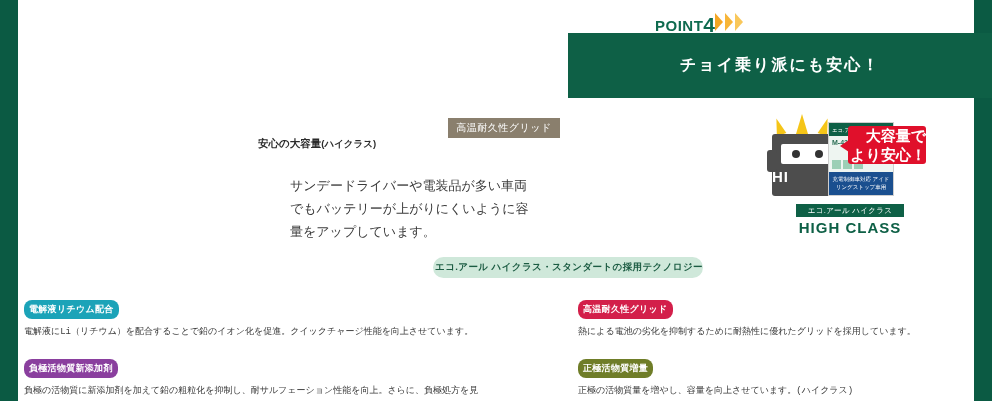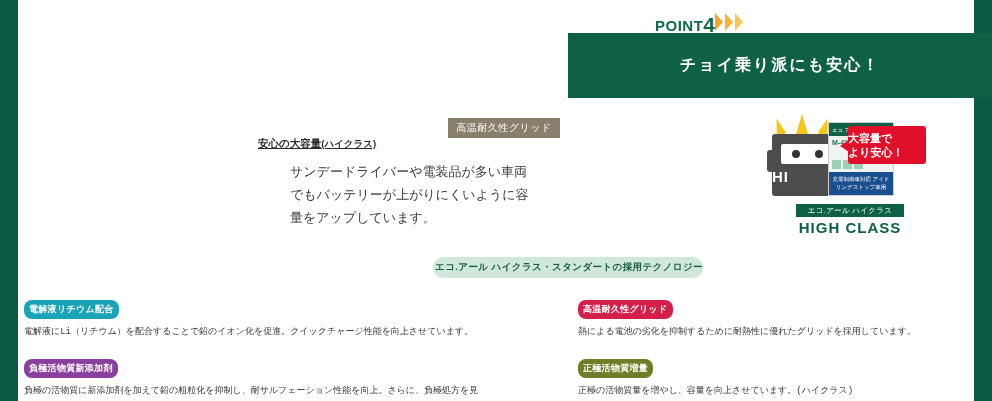--- a/index.html
+++ b/index.html
@@ -110,22 +110,21 @@
   .capacity-block {
     position: absolute;
     left: 258px;
     top: 137px;
     width: 275px;
   }
   .capacity-title {
     font-size: 10.5px;
     font-weight: bold;
     color: #2b2b2b;
-    margin-bottom: 10px;
-    text-decoration: underline;
+    margin-bottom: 24px;
   }
   .capacity-title .small {
     font-weight: bold;
     font-size: 9.5px;
   }
   .capacity-body {
     font-size: 13px;
     line-height: 1.75;
     color: #3a3a3a;
     margin-left: 32px;
@@ -292,25 +291,25 @@
   }
   .bubble-red {
     position: absolute;
     right: 0px;
     top: 8px;
     width: 78px;
     height: 38px;
     background: #e0102b;
     border-radius: 3px;
     color: #ffffff;
-    font-size: 11px;
+    font-size: 15px;
     font-weight: bold;
     display: flex;
     flex-direction: column;
-    align-items: flex-start;
+    align-items: flex-end;
     justify-content: center;
     line-height: 1.3;
   }
   .bubble-red:after {
     content: "";
     position: absolute;
     left: -8px;
     top: 14px;
     width: 0; height: 0;
     border-top: 6px solid transparent;

